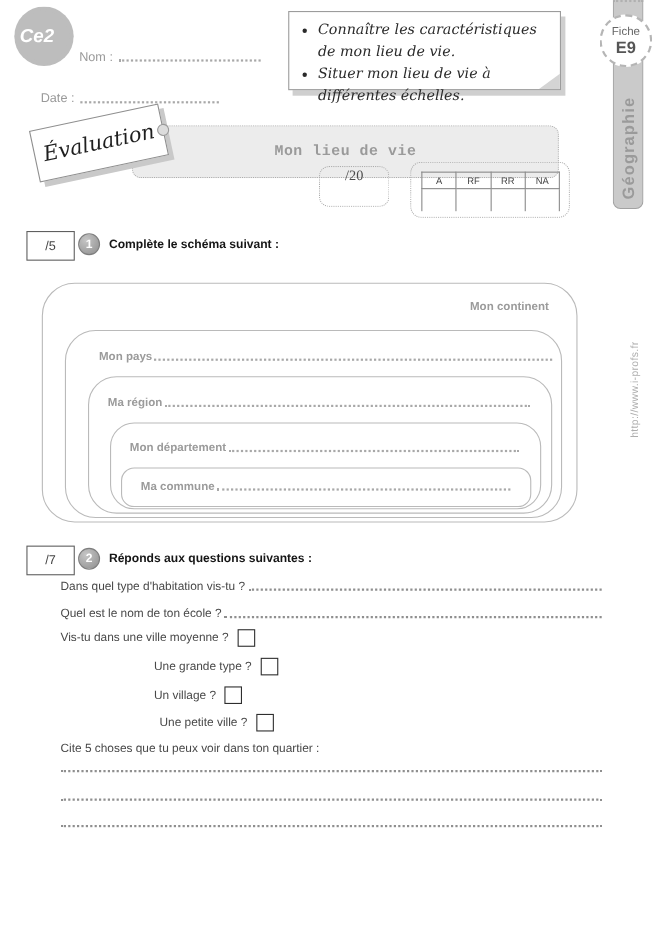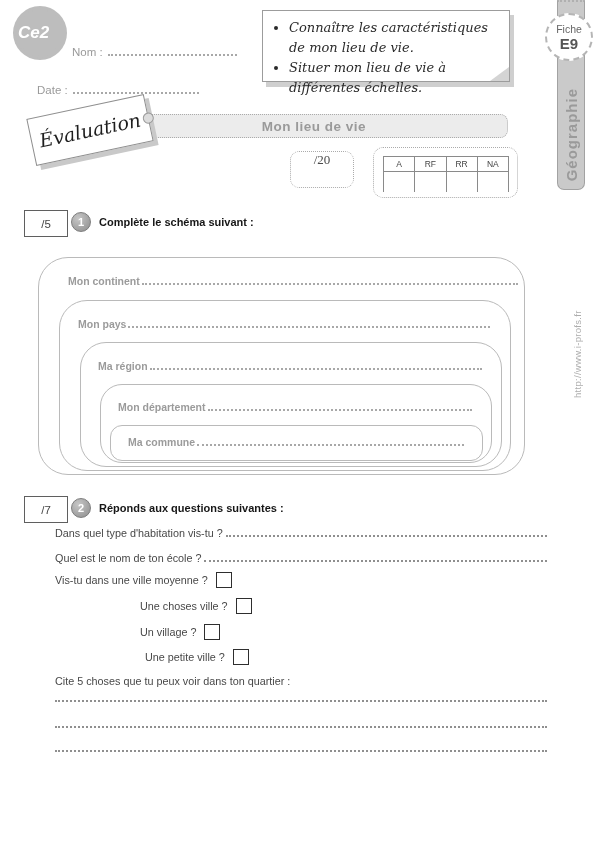--- a/index.html
+++ b/index.html
@@ -61,23 +61,23 @@
     background:#fff; border:1.5px solid #8f8f8f; box-shadow:4px 5px 0 #c9c9c9;
     transform:rotate(-12deg); z-index:3;
     display:flex; align-items:center; justify-content:center;
   }
   .eval-note .txt { font-family:"DejaVu Serif", serif; font-style:italic;
     font-size:19px; color:#1e1e1e; }
   .pin-dot { position:absolute; right:-6px; top:18px; width:9px; height:9px;
     border-radius:50%; background:#dcdcdc; border:1.5px solid #9a9a9a; }
 
   .title-bar {
-    position:absolute; left:120px; top:114px; width:388px; height:24px;
+    position:absolute; left:120px; top:114px; width:388px; height:48px;
     background:#ececec; border:1.6px dotted #ababab; border-radius:8px;
-    box-sizing:border-box; display:flex; align-items:center; justify-content:center;
+    box-sizing:border-box; display:flex; align-items:center; justify-content:center;font-family:Liberation Mono, monospace;
   }
   .title-bar span { font-size:13.5px; font-weight:bold; color:#9a9a9a; letter-spacing:0.5px; }
 
   .score-box {
     position:absolute; left:290px; top:151px; width:64px; height:37px;
     border:1.6px dotted #ababab; border-radius:9px; box-sizing:border-box;
     display:flex; justify-content:center;
     font-size:13px; color:#4a4a4a;font-family:Liberation Serif, serif;
   }
   .grade-box {
@@ -111,22 +111,22 @@
     box-sizing:border-box; }
   #box-continent    { left:38px;  top:257px; width:487px; height:218px; border-radius:30px; }
   #box-pays         { left:59px;  top:300px; width:452px; height:171px; border-radius:28px; }
   #box-region       { left:80px;  top:342px; width:422px; height:125px; border-radius:26px; }
   #box-departement  { left:100px; top:384px; width:392px; height:79px;  border-radius:22px; }
   #box-commune      { left:110px; top:425px; width:373px; height:36px;  border-radius:12px; }
 
   .schema-label-row { position:absolute; display:flex; align-items:flex-end;
     font-size:10.5px; font-weight:bold; color:#9b9b9b; height:14px; z-index:2; }
   .schema-label-row .leader { margin-left:2px; }
-  #lab-continent   { left:68px;  top:273px; width:450px; }
-  #lab-pays        { left:78px;  top:316px; width:412px; }
+  #lab-continent   { left:49px;  top:273px; width:450px;flex-direction:column; }
+  #lab-pays        { left:90px;  top:316px; width:412px; }
   #lab-region      { left:98px;  top:358px; width:384px; }
   #lab-departement { left:118px; top:399px; width:354px; }
   #lab-commune     { left:128px; top:434px; width:336px; }
 
   .website { position:absolute; left:572px; top:248px; height:150px;
     writing-mode:vertical-rl; transform:rotate(180deg);
     font-size:9.5px; color:#adadad; letter-spacing:0.3px; }
 
   
   .q-row { position:absolute; display:flex; align-items:flex-end;
@@ -268,21 +268,21 @@
   <div class="q-row" id="q2">
     <span>Quel est le nom de ton école ?</span>
     <span class="leader"></span>
   </div>
 
   <div class="cb-row" id="cbr1">
     <span>Vis-tu dans une ville moyenne ?</span>
     <span class="cb"></span>
   </div>
   <div class="cb-row" id="cbr2">
-    <span>Une choses ville ?</span>
+    <span>Une grande type ?</span>
     <span class="cb"></span>
   </div>
   <div class="cb-row" id="cbr3">
     <span>Un village ?</span>
     <span class="cb"></span>
   </div>
   <div class="cb-row" id="cbr4">
     <span>Une petite ville ?</span>
     <span class="cb"></span>
   </div>

